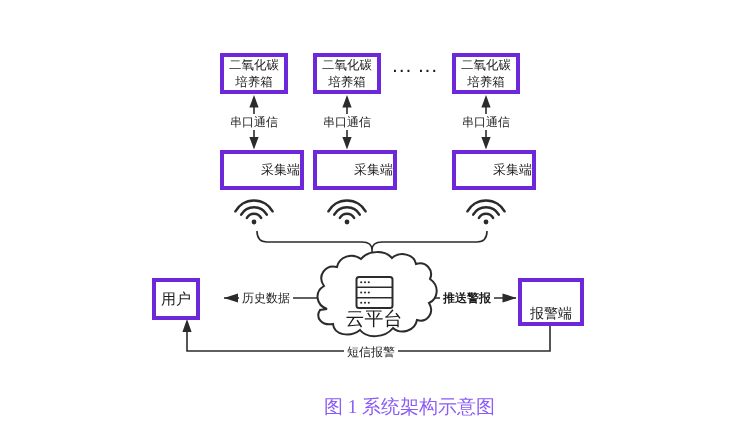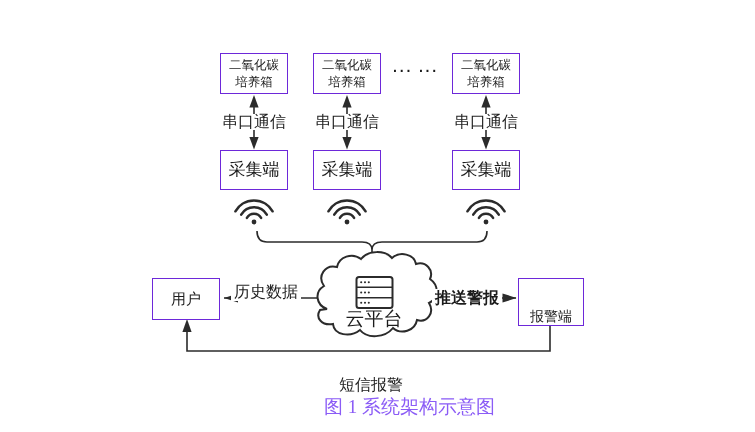--- a/index.html
+++ b/index.html
@@ -6,30 +6,30 @@
   #stage{
     position:relative;width:755px;height:432px;background:#ffffff;overflow:hidden;
     font-family:"Liberation Sans","DejaVu Sans",sans-serif;color:#1c1c1c;
   }
   #wires{position:absolute;left:0;top:0;width:755px;height:432px;}
   .stroke{stroke:#2b2b2b;fill:none;stroke-width:1.6;}
   .thick{stroke:#2b2b2b;fill:none;stroke-width:2.5;stroke-linecap:round;}
   .fillk{fill:#2b2b2b;stroke:none;}
   .whitefill{fill:#ffffff;stroke:#2b2b2b;stroke-width:2;}
   .box{
-    position:absolute;box-sizing:border-box;border:1px solid #6d28d9;background:#ffffff;
+    position:absolute;box-sizing:border-box;border:4px solid #6d28d9;background:#ffffff;
     display:flex;align-items:center;justify-content:center;text-align:center;
     line-height:1.3;
   }
   .incubator{top:53px;width:68px;height:41px;font-size:12.5px;}
-  .collector{top:150px;width:68px;height:40px;font-size:17px;}
+  .collector{top:150px;width:84px;height:40px;font-size:13px;justify-content:flex-end;}
   .two-line span{display:block;}
   .lbl{
     position:absolute;transform:translate(-50%,-50%);white-space:nowrap;
-    font-size:16px;line-height:1;
+    font-size:12px;line-height:1;
   }
   .onwire{background:#ffffff;padding:1px 3px;}
   .dots{font-weight:bold;font-size:14px;letter-spacing:2px;}
   #caption{
     position:absolute;top:394px;left:0;width:755px;text-align:center;
     font-family:"Liberation Serif","DejaVu Serif",serif;font-size:19px;color:#8b5cf6;margin-left:32px;
   }
 </style>
 </head>
 <body>
@@ -132,25 +132,25 @@
     </div>
   <div class="box collector" style="left:313px;">
       <span>采集端</span>
     </div>
   <div class="box collector" style="left:452px;">
       <span>采集端</span>
     </div>
 
   <div class="lbl" style="left:374px;top:318px;font-size:19px;">云平台</div>
 
-  <div class="box" style="left:152px;top:278px;width:68px;height:42px;font-size:15px;">
+  <div class="box" style="left:152px;top:278px;width:48px;height:42px;font-size:15px;">
     <span>用户</span>
   </div>
   <div class="box" style="left:518px;top:278px;width:66px;height:48px;font-size:14px;align-items:flex-end;">
     <span>报警端</span>
   </div>
 
-  <div class="lbl onwire" style="left:266px;top:292px;">历史数据</div>
+  <div class="lbl onwire" style="left:266px;top:298px;">历史数据</div>
   <div class="lbl onwire" style="left:467px;top:298px;font-weight:bold;">推送警报</div>
-  <div class="lbl onwire" style="left:371px;top:352px;margin-top:33px;">短信报警</div>
+  <div class="lbl onwire" style="left:371px;top:352px;">短信报警</div>
 
   <div id="caption">图 1 系统架构示意图</div>
 </div>
 
 </body></html>

